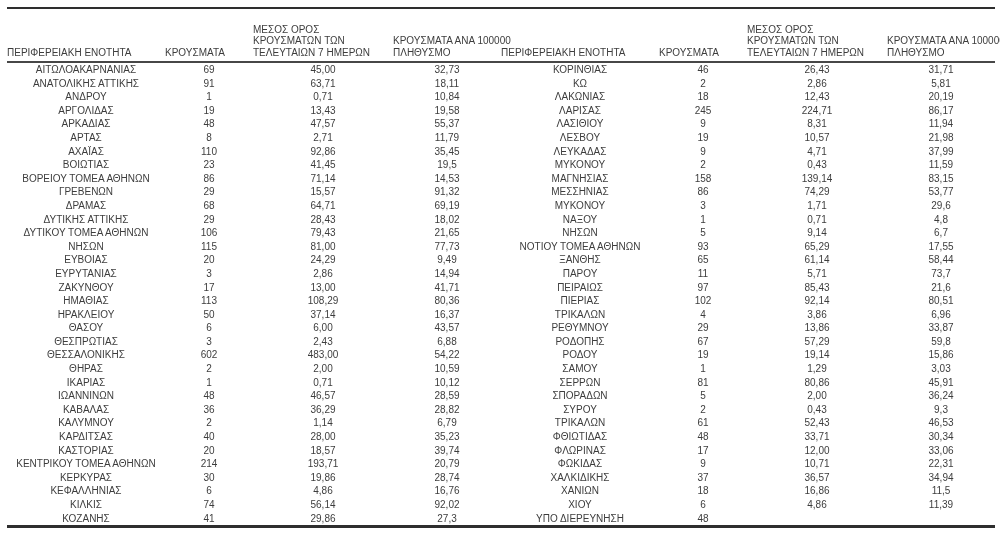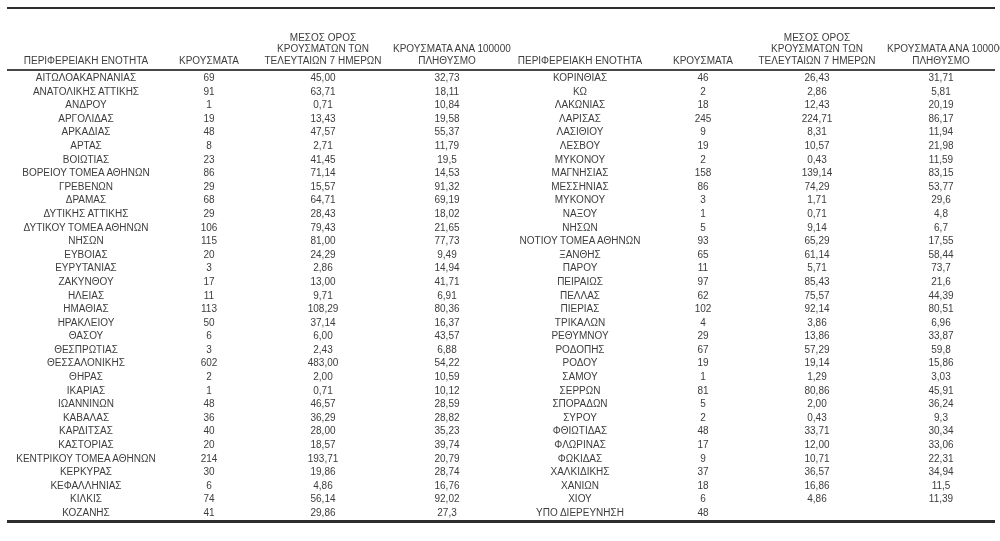--- a/index.html
+++ b/index.html
@@ -18,22 +18,22 @@
     width: 988px;
     border-top: 2px solid #2e2e2e;
     border-bottom: 3px solid #2e2e2e;
   }
   thead tr { border-bottom: 2px solid #474747; }
   th {
     font-weight: 400;
     font-size: 10px;
     line-height: 11.8px;
     vertical-align: bottom;
-    text-align: center;
-    padding: 12px 0 2px 0;
+    text-align: left;
+    padding: 4px 0 2px 0;
     height: 46px;
     white-space: nowrap;
     overflow: visible;
   }
   th .hline { display: block; }
   td {
     font-size: 10px;
     height: 13.6px;
     line-height: 13.6px;
     padding: 0;
@@ -150,20 +150,30 @@
           <td>ΑΡΤΑΣ</td>
           <td>8</td>
           <td>2,71</td>
           <td>11,79</td>
           <td>ΛΕΣΒΟΥ</td>
           <td>19</td>
           <td>10,57</td>
           <td>21,98</td>
         </tr>
         <tr>
+          <td>ΑΧΑΪΑΣ</td>
+          <td>110</td>
+          <td>92,86</td>
+          <td>35,45</td>
+          <td>ΛΕΥΚΑΔΑΣ</td>
+          <td>9</td>
+          <td>4,71</td>
+          <td>37,99</td>
+        </tr>
+        <tr>
           <td>ΒΟΙΩΤΙΑΣ</td>
           <td>23</td>
           <td>41,45</td>
           <td>19,5</td>
           <td>ΜΥΚΟΝΟΥ</td>
           <td>2</td>
           <td>0,43</td>
           <td>11,59</td>
         </tr>
         <tr>
@@ -250,30 +260,20 @@
           <td>ΖΑΚΥΝΘΟΥ</td>
           <td>17</td>
           <td>13,00</td>
           <td>41,71</td>
           <td>ΠΕΙΡΑΙΩΣ</td>
           <td>97</td>
           <td>85,43</td>
           <td>21,6</td>
         </tr>
         <tr>
-          <td>ΗΛΕΙΑΣ</td>
-          <td>11</td>
-          <td>9,71</td>
-          <td>6,91</td>
-          <td>ΠΕΛΛΑΣ</td>
-          <td>62</td>
-          <td>75,57</td>
-          <td>44,39</td>
-        </tr>
-        <tr>
           <td>ΗΜΑΘΙΑΣ</td>
           <td>113</td>
           <td>108,29</td>
           <td>80,36</td>
           <td>ΠΙΕΡΙΑΣ</td>
           <td>102</td>
           <td>92,14</td>
           <td>80,51</td>
         </tr>
         <tr>
@@ -350,20 +350,30 @@
           <td>ΚΑΒΑΛΑΣ</td>
           <td>36</td>
           <td>36,29</td>
           <td>28,82</td>
           <td>ΣΥΡΟΥ</td>
           <td>2</td>
           <td>0,43</td>
           <td>9,3</td>
         </tr>
         <tr>
+          <td>ΚΑΛΥΜΝΟΥ</td>
+          <td>2</td>
+          <td>1,14</td>
+          <td>6,79</td>
+          <td>ΤΡΙΚΑΛΩΝ</td>
+          <td>61</td>
+          <td>52,43</td>
+          <td>46,53</td>
+        </tr>
+        <tr>
           <td>ΚΑΡΔΙΤΣΑΣ</td>
           <td>40</td>
           <td>28,00</td>
           <td>35,23</td>
           <td>ΦΘΙΩΤΙΔΑΣ</td>
           <td>48</td>
           <td>33,71</td>
           <td>30,34</td>
         </tr>
         <tr>

